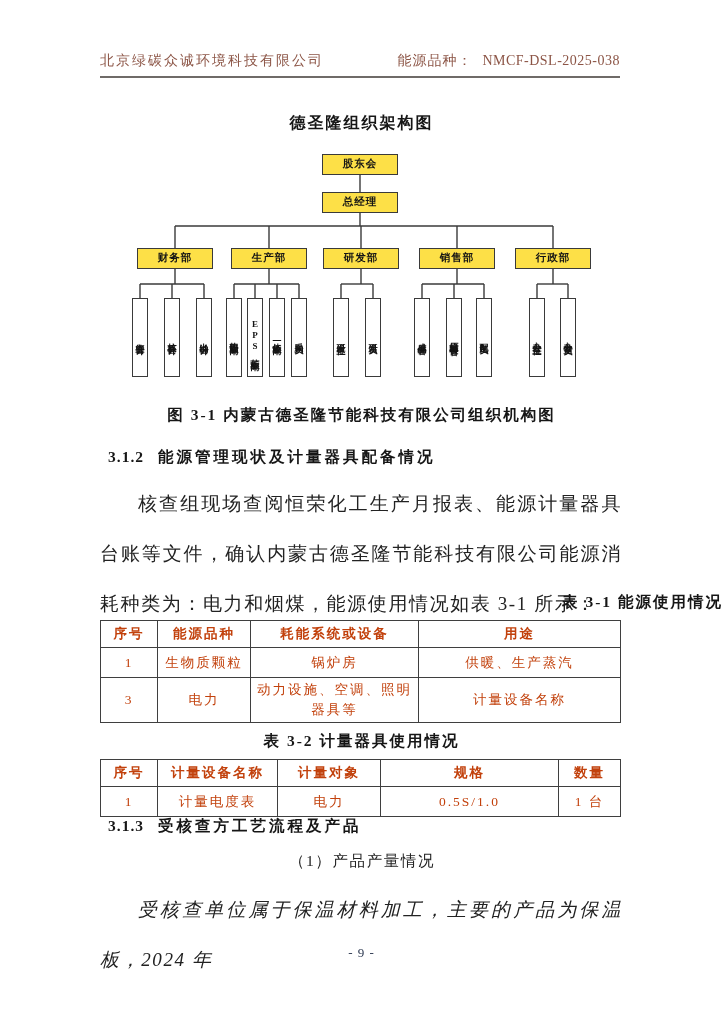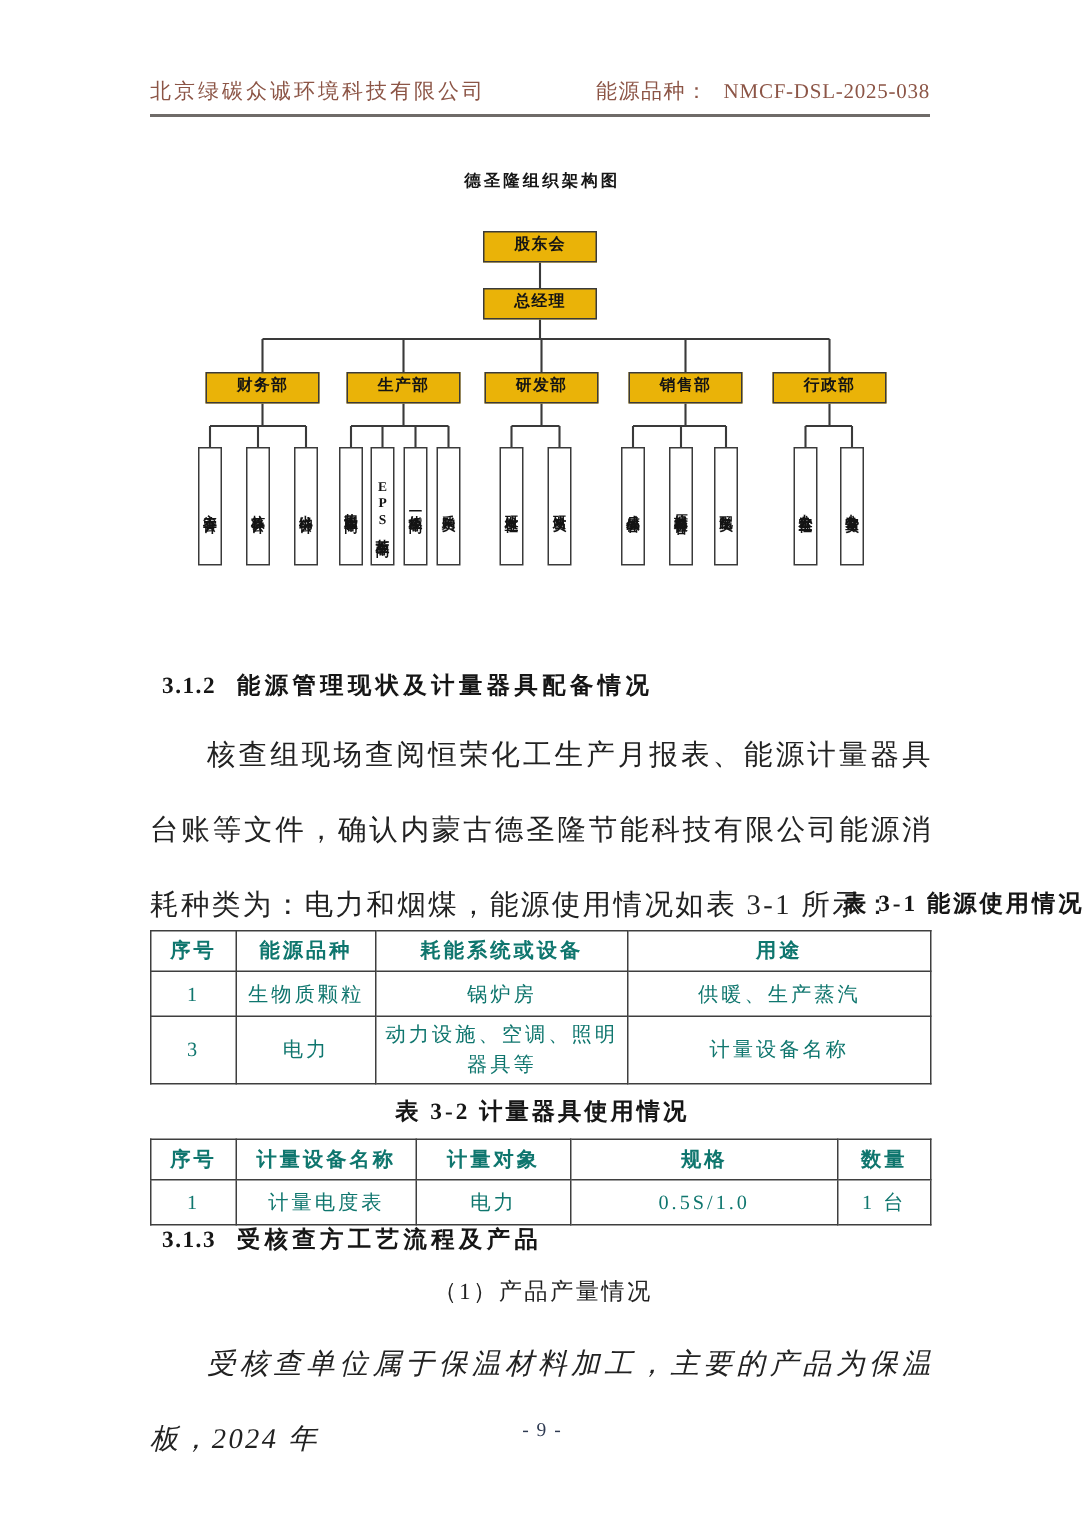--- a/index.html
+++ b/index.html
@@ -13,27 +13,27 @@
     display:flex;justify-content:space-between;align-items:flex-end;
     border-bottom:2px solid #6f6b68;padding-bottom:6px;
     font-size:14px;color:#8c5546;
   }
   .doc-header .company{letter-spacing:2px;font-weight:400;}
   .doc-header .archive{letter-spacing:1px;}
   .doc-header .archive .num{margin-left:10px;letter-spacing:0.5px;}
   
   .org-title{
     position:absolute;left:0;top:113px;width:723px;text-align:center;
-    font-size:11px;font-weight:700;letter-spacing:2px;color:#161616;
+    font-size:16px;font-weight:700;letter-spacing:2px;color:#161616;
   }
   .chart-canvas{position:absolute;left:100px;top:140px;width:520px;height:265px;}
   .chart-canvas svg{position:absolute;left:0;top:0;}
   .obox{
     position:absolute;box-sizing:border-box;width:76px;height:21px;
-    border:1.5px solid #3a3a3a;background:#eab308;text-align:center;
+    border:1.5px solid #3a3a3a;background:#fde047;text-align:center;
     font-size:10.5px;font-weight:700;line-height:18px;letter-spacing:1px;color:#141414;
   }
   .vbox{
     position:absolute;box-sizing:border-box;width:16px;height:79px;top:158px;
     border:1.5px solid #3a3a3a;background:#fff;display:flex;align-items:center;justify-content:center;
   }
   .vbox span{
     writing-mode:vertical-rl;text-orientation:upright;
     font-size:9px;font-weight:700;letter-spacing:1px;line-height:12px;color:#141414;
   }
@@ -56,21 +56,21 @@
     position:absolute;left:104px;width:516px;
     font-size:15.5px;letter-spacing:1.6px;color:#222;
   }
   
   .table-title{
     position:absolute;left:0;width:723px;text-align:center;
     font-size:15.5px;font-weight:700;letter-spacing:2px;color:#161616;
   }
   table.doc-table{
     position:absolute;left:100px;width:520px;border-collapse:collapse;table-layout:fixed;
-    font-size:13.5px;color:#0f766e;
+    font-size:13.5px;color:#c2410c;
   }
   table.doc-table th,table.doc-table td{
     border:1.4px solid #3f3f3f;text-align:center;vertical-align:middle;
     padding:2px 3px;letter-spacing:2px;line-height:20px;
   }
   table.doc-table th{font-weight:700;height:22px;}
   table.doc-table td{height:25px;}
   
   .page-number{
     position:absolute;left:0;top:945px;width:723px;text-align:center;
@@ -179,20 +179,21 @@
       </div>
 
     <div class="vbox" style="left:429px;">
         <span>办公室主任</span>
       </div>
     <div class="vbox" style="left:460px;">
         <span>办公室专员</span>
       </div>
   </div>
 
+  <div class="fig-caption">图 3-1 内蒙古德圣隆节能科技有限公司组织机构图</div>
 
   <div class="sec-heading" style="top:447px;">
     <span class="sec-num">3.1.2</span><span>能源管理现状及计量器具配备情况</span>
   </div>
 
   <p class="body-par" style="top:460px;">核查组现场查阅恒荣化工生产月报表、能源计量器具台账等文件，确认内蒙古德圣隆节能科技有限公司能源消耗种类为：电力和烟煤，能源使用情况如表 3-1 所示：</p>
 
   <div class="table-title" style="top:592px;text-align:right;">表 3-1 能源使用情况</div>
   <table class="doc-table" style="top:620px;">
     <colgroup>

